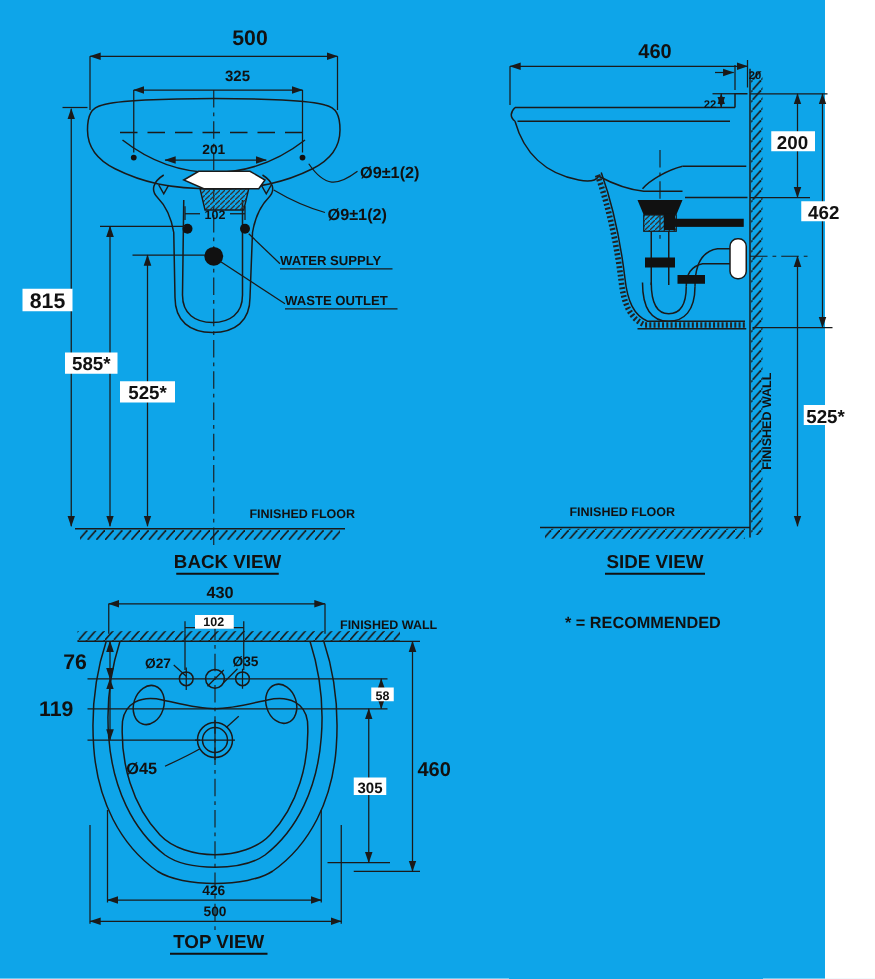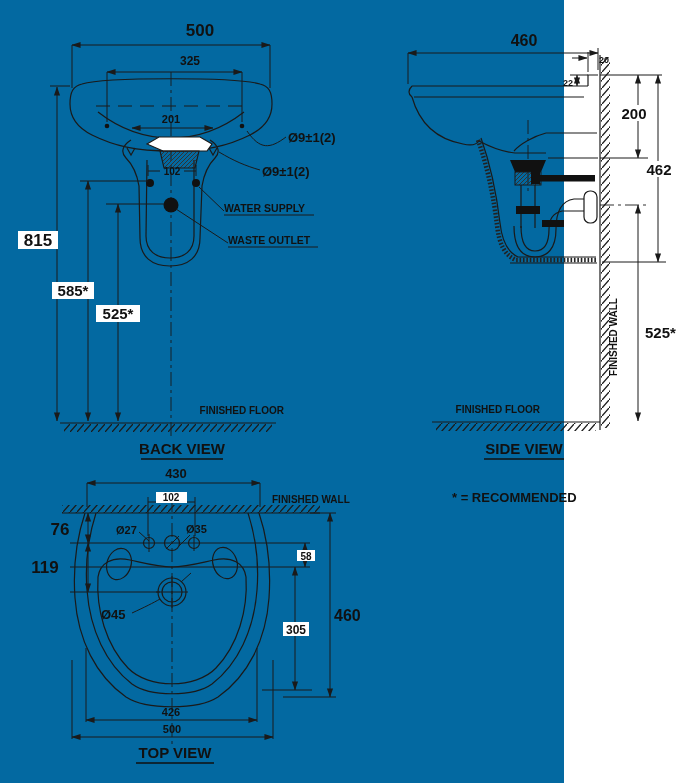--- a/index.html
+++ b/index.html
@@ -1,16 +1,16 @@
 <!DOCTYPE html>
 <html><head>
 <meta charset="utf-8">
 <style>
   html,body{margin:0;padding:0;background:#fff;}
-  .stage{width:564px;height:783px;background:#0369a1;position:relative;font-family:"Liberation Sans",sans-serif;}
+  .stage{width:660px;height:783px;background:#0ea5e9;position:relative;font-family:"Liberation Sans",sans-serif;}
   .ln{stroke:#1a1a1a;fill:none;stroke-width:1.2;}
   .dim{stroke:#1a1a1a;fill:none;stroke-width:1;}
   .cl{stroke:#1a1a1a;fill:none;stroke-width:0.9;stroke-dasharray:14 4 3 4;}
   .dash{stroke:#1a1a1a;fill:none;stroke-width:1.1;stroke-dasharray:14 8;}
   .blk{fill:#111;stroke:none;}
   .t{font-family:"Liberation Sans",sans-serif;font-weight:bold;fill:#111;}
   .mask{fill:#ffffff;stroke:none;}
   .apron{stroke:#222;fill:none;stroke-width:4.5;stroke-dasharray:1.6 1.8;}
 </style>
 </head>

